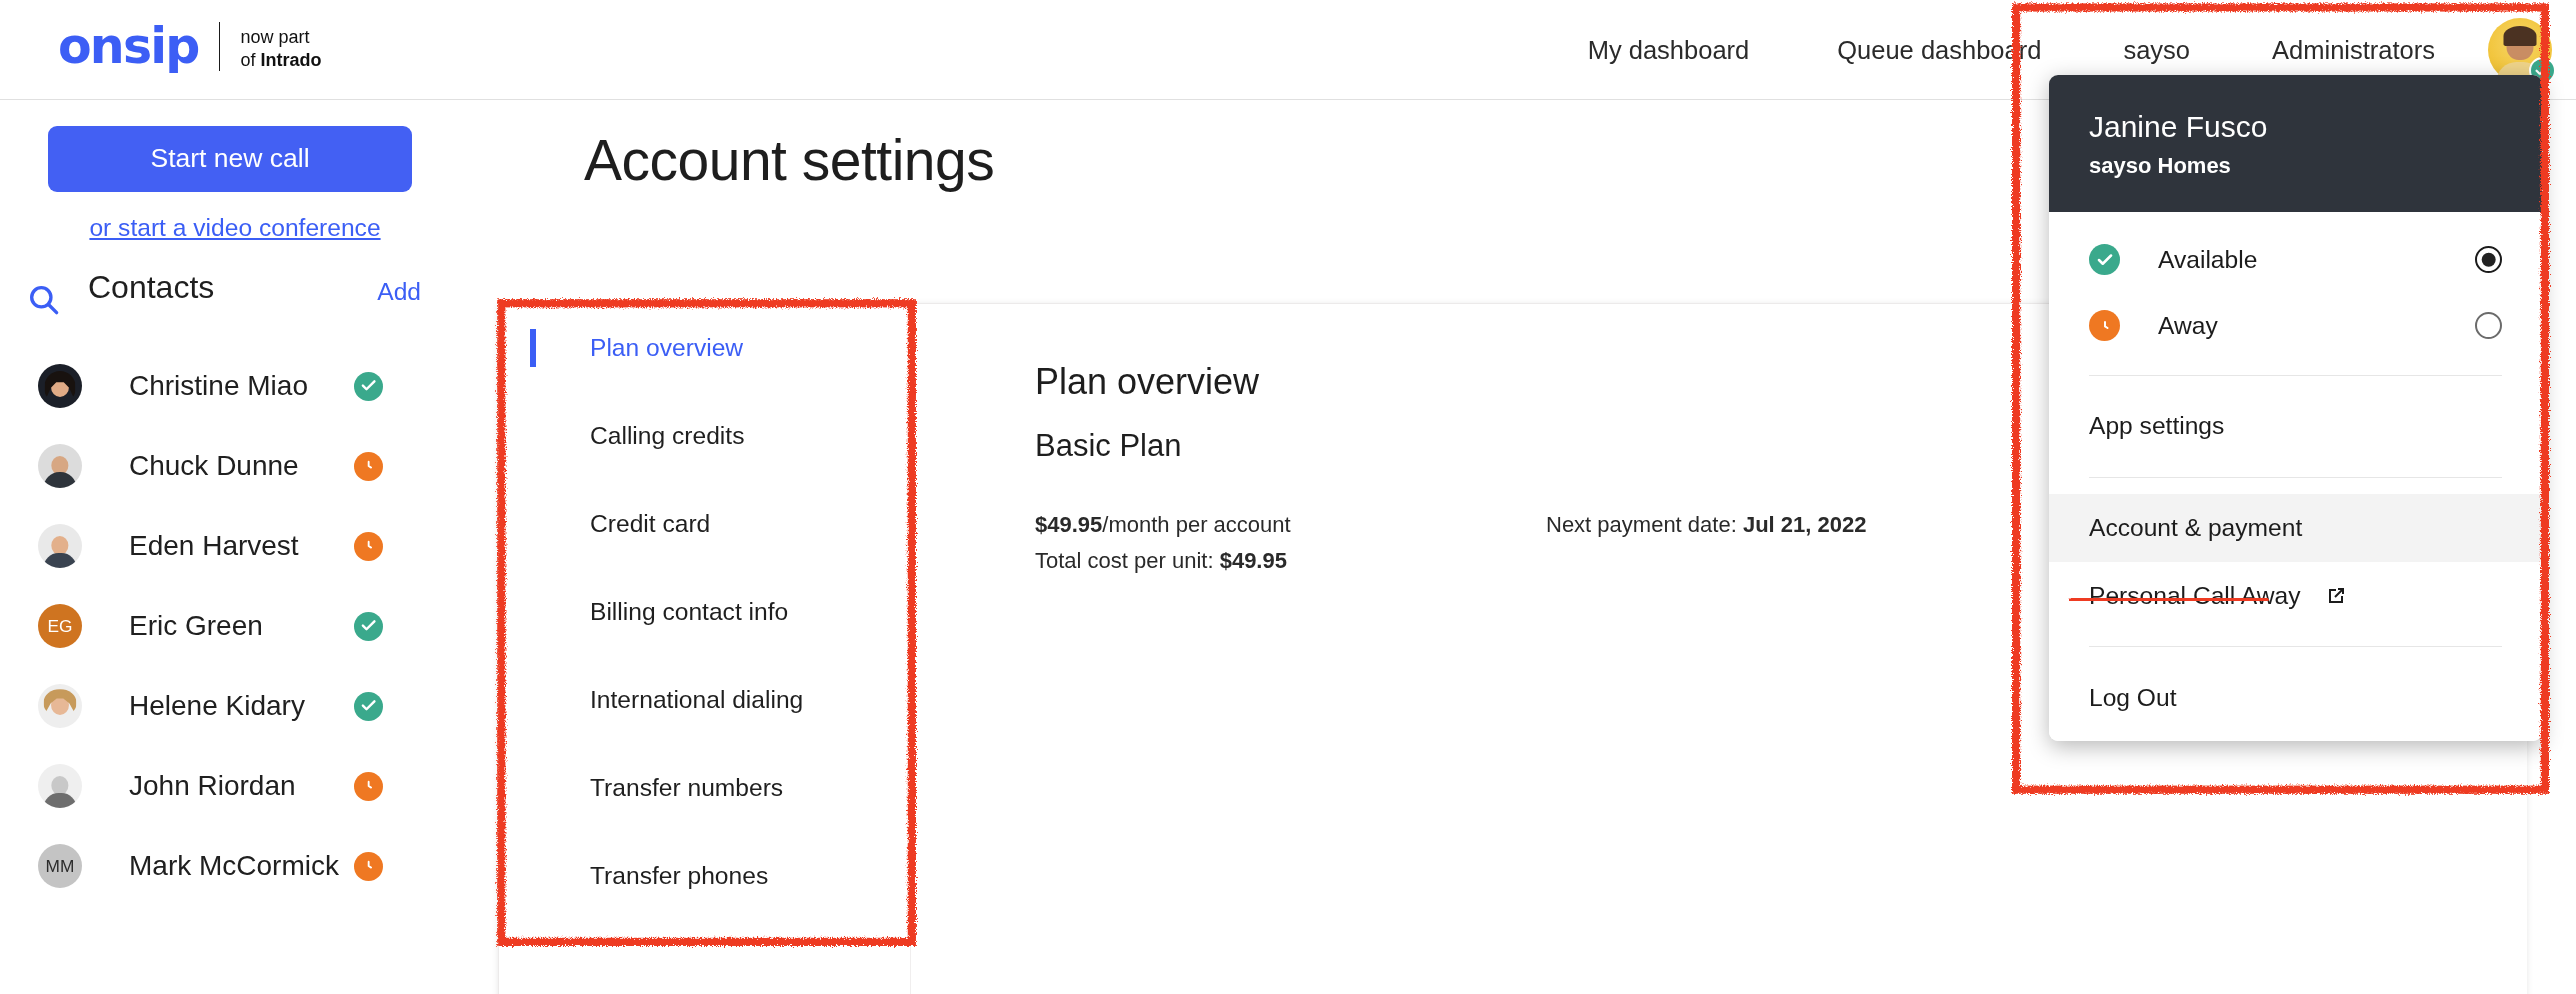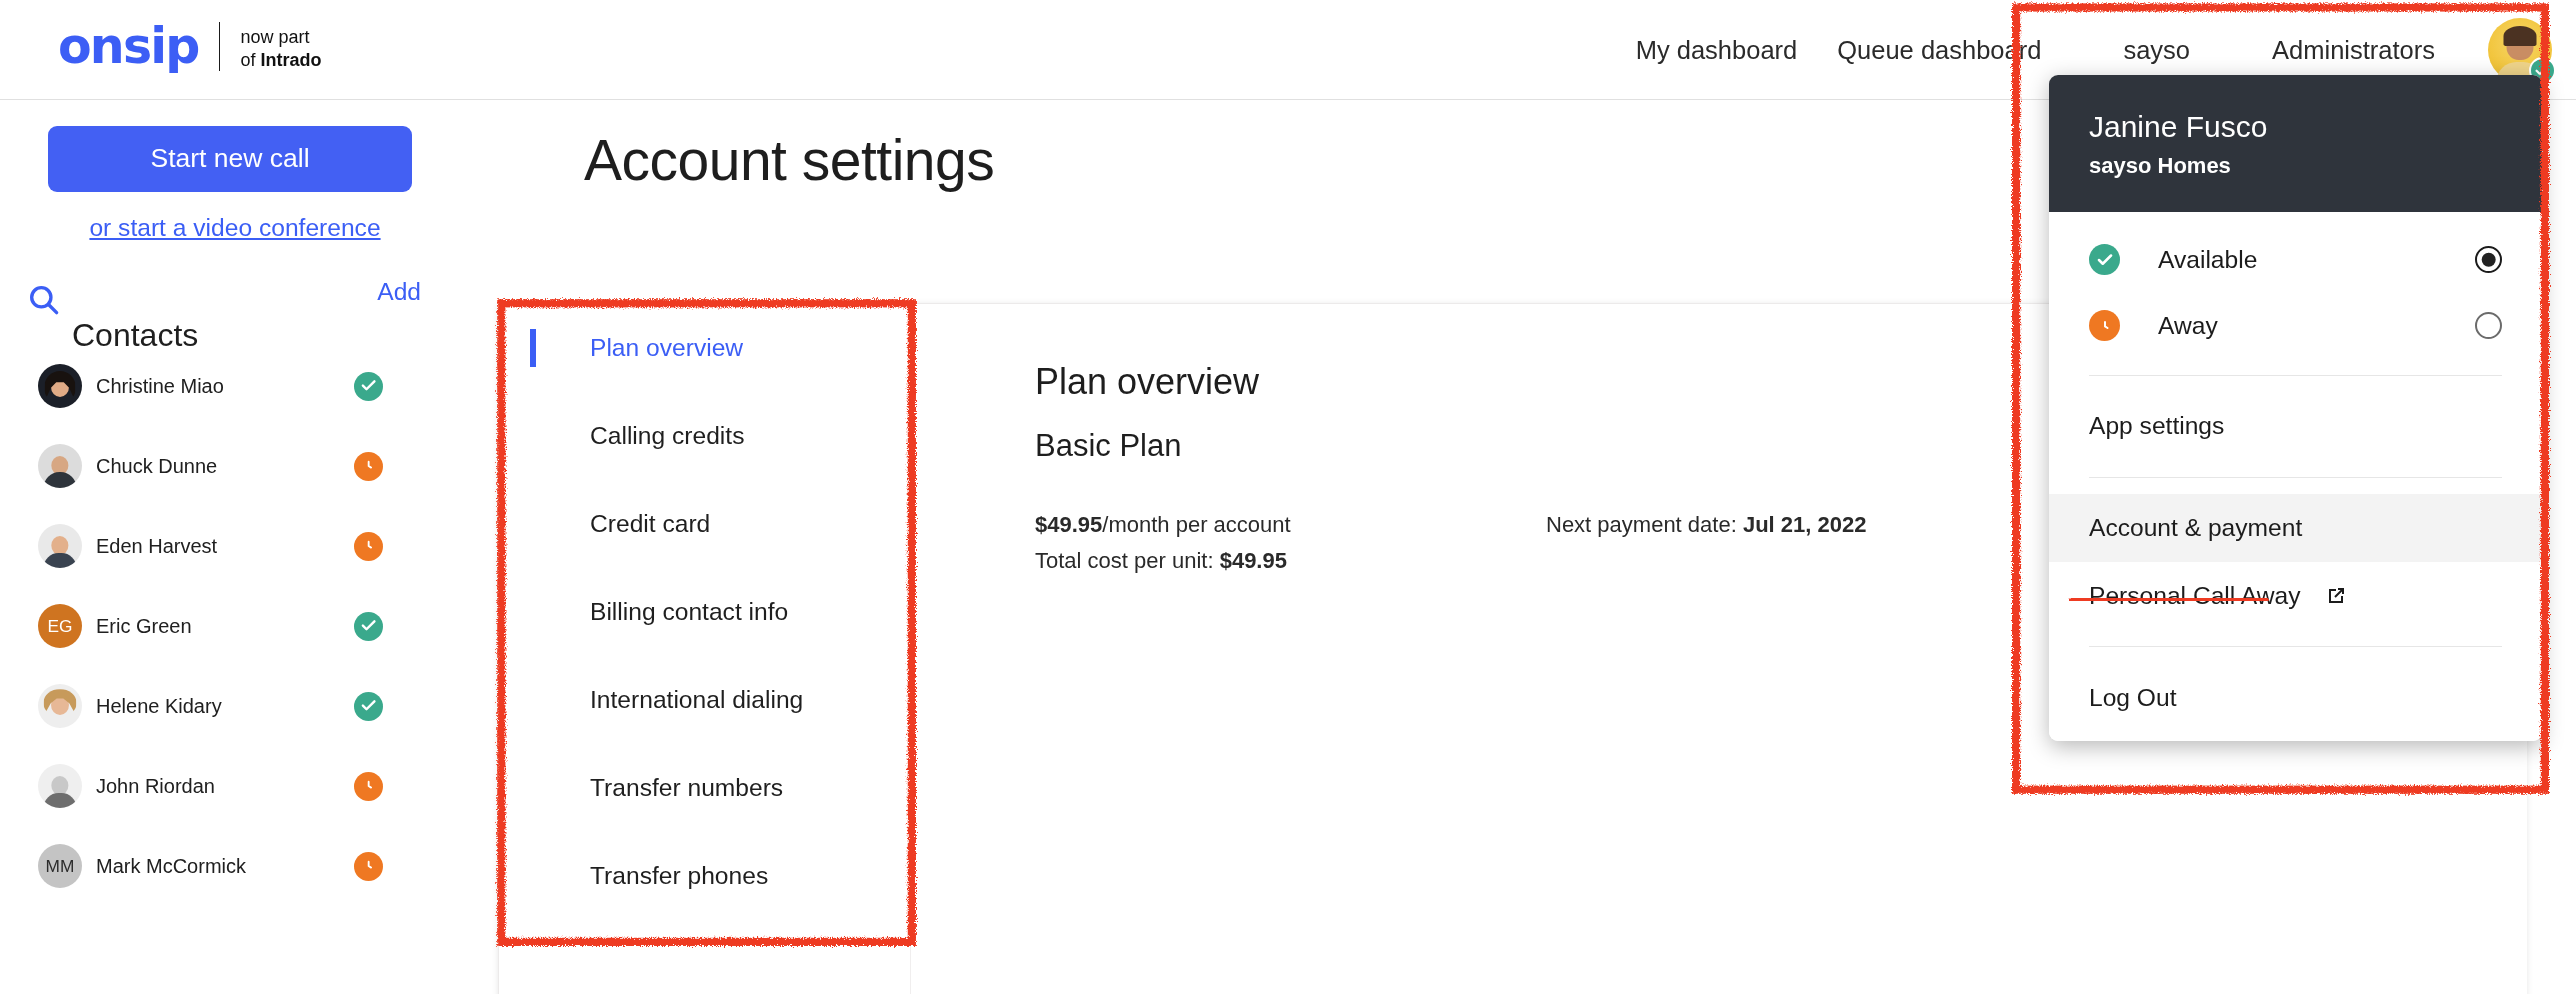--- a/index.html
+++ b/index.html
@@ -23,21 +23,21 @@
     font-size: 49px; font-weight: 700; letter-spacing: -1.8px;
     color: #3c5ef5; line-height: 1;
   }
   .logo-div { width: 1.8px; height: 49px; background: #1a1a1a; }
   .logo-sub { font-size: 18px; line-height: 1.25; color: #111; }
   .logo-sub .bold { font-weight: 700; }
 
   .topnav { position: absolute; right: 0; top: 0; height: 100px; display: flex; align-items: center; }
   .topnav-item {
     font-size: 25.5px; color: #2b2b2b; padding: 0 0;
-    margin-right: 40px; white-space: nowrap; cursor: pointer;
+    margin-right: 88px; white-space: nowrap; cursor: pointer;
   }
   .topnav-item.acct { margin-right: 82px; }
   .topnav-item.admins { margin-right: 53px; }
   .avatar-hdr {
     position: relative; width: 64px; height: 64px; border-radius: 50%;
     margin-right: 24px; overflow: visible; flex: none; cursor: pointer;
   }
   .avatar-hdr .face {
     position:absolute; inset:0; border-radius:50%; overflow:hidden;
     background: radial-gradient(circle at 50% 38%, #f7d668 0%, #f2c63f 60%, #e9b82c 100%);
@@ -72,21 +72,21 @@
     background: #4360f3; border-radius: 9px; color: #fff;
     font-size: 26.5px; display: flex; align-items: center; justify-content: center;
     cursor: pointer; border: none;
   }
   .link-video {
     position: absolute; left: 36px; top: 114px; width: 398px; text-align: center;
     font-size: 24.6px; color: #3b5ef5; text-decoration: underline; cursor: pointer;
   }
   .contacts-hdr { position: absolute; left: 0; top: 169px; width: 474px; height: 64px; }
   .contacts-hdr .srch { position: absolute; left: 25.5px; top: 12.8px; width: 35px; height: 35px; cursor: pointer; }
-  .contacts-hdr .ttl { position: absolute; left: 72px; top: 0px; font-size: 32px; color: #1f1f1f; font-weight: 400; margin-top: 48px; }
+  .contacts-hdr .ttl { position: absolute; left: 88px; top: 0px; font-size: 32px; color: #1f1f1f; font-weight: 400; }
   .contacts-hdr .add { position: absolute; right: 53px; top: 9px; font-size: 24.6px; color: #3b5ef5; cursor: pointer; }
 
   .contact-list { position: absolute; left: 0; top: 246px; width: 474px; }
   .contact-row {
     position: relative; height: 80px; display: flex; align-items: center;
     padding-left: 38px; cursor: pointer;
   }
   .c-avatar {
     width: 44px; height: 44px; border-radius: 50%; flex: none;
     display: flex; align-items: center; justify-content: center;
@@ -102,21 +102,21 @@
   .c-avatar.photo-lgrey::before { content:""; position:absolute; left:50%; top:28%; transform:translateX(-50%); width:17.3px;height:19px;border-radius:50%;background:#e3b08b; }
   .c-avatar.photo-lgrey::after { content:""; position:absolute; left:50%; bottom:0; transform:translateX(-50%); width:33px;height:15.5px;border-radius:16.4px 16.4px 0 0;background:#3a4350; }
   .c-avatar.photo-blonde { background:#eeeeee; }
   .c-avatar.photo-blonde::before { content:""; position:absolute; left:50%; top:26%; transform:translateX(-50%); width:18px;height:20px;border-radius:50%;background:#e7b896; }
   .c-avatar.photo-blonde::after { content:""; position:absolute; left:50%; top:12%; transform:translateX(-50%); width:33px;height:27px;border-radius:50% 50% 45% 45%;background:#c79a5b; clip-path: polygon(0 0,100% 0,100% 100%,78% 52%,60% 34%,40% 34%,22% 52%,0 100%); }
   .c-avatar.photo-bw { background:#efefef; }
   .c-avatar.photo-bw::before { content:""; position:absolute; left:50%; top:28%; transform:translateX(-50%); width:17.3px;height:19px;border-radius:50%;background:#c8c8c8; }
   .c-avatar.photo-bw::after { content:""; position:absolute; left:50%; bottom:0; transform:translateX(-50%); width:33px;height:15.5px;border-radius:16.4px 16.4px 0 0;background:#6e6e6e; }
   .c-avatar.init-orange { background:#cf7420; font-size:17.3px; }
   .c-avatar.init-grey { background:#c4c4c4; color:#2c2c2c; font-size:17.3px;text-align:center; }
-  .c-name { margin-left: 14px; font-size: 20px; color: #202020; }
+  .c-name { margin-left: 47px; font-size: 28px; color: #202020; }
   .c-status { position: absolute; right: 91px; width: 29px; height: 29px; border-radius: 50%;
               display:flex; align-items:center; justify-content:center; }
   .c-status.available { background:#3aa98c; }
   .c-status.away { background:#ef7822; }
   .c-status svg { width: 17.3px; height: 17.3px; }
 
   
   .main { position: absolute; left: 498px; top: 100px; width: 2078px; height: 894px; background:#fff; }
   .page-title { position: absolute; left: 86px; top: 27px; font-size: 57px; font-weight: 400; color: #1e1e1e; letter-spacing: -0.5px; }
 

